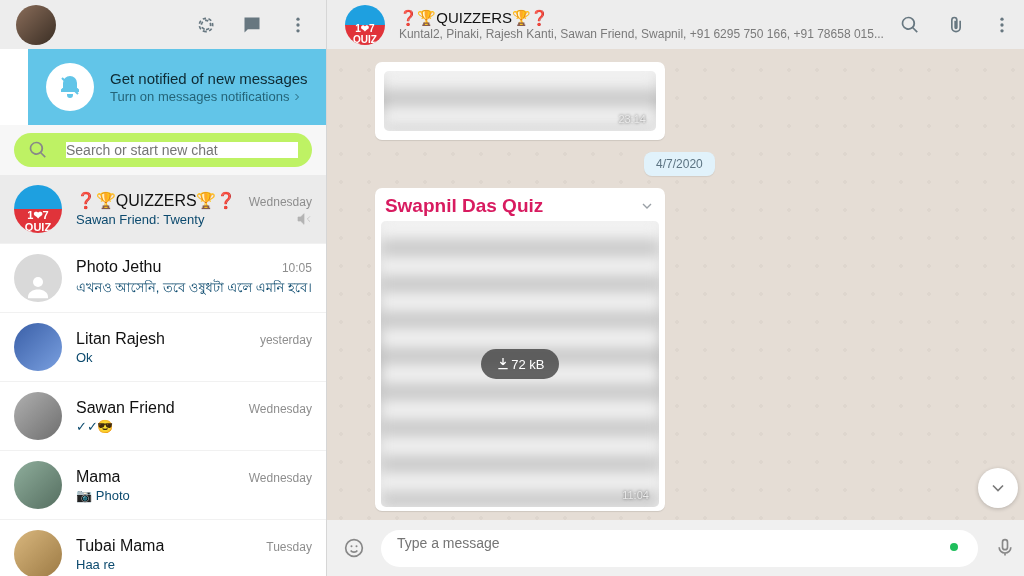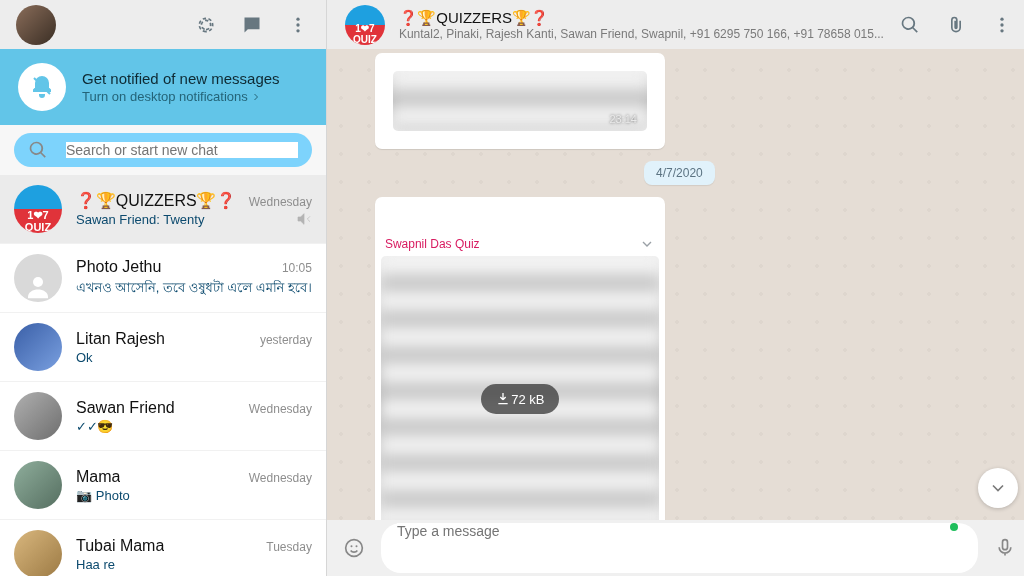--- a/index.html
+++ b/index.html
@@ -3,26 +3,26 @@
 <meta charset="utf-8">
 <style>
 * { margin: 0; padding: 0; box-sizing: border-box; font-family: -apple-system, "Segoe UI", Helvetica, Arial, sans-serif; }
 body { width: 1024px; height: 576px; overflow: hidden; display: flex; background: #ededed; }
 .left { width: 358px; height: 100%; display: flex; flex-direction: column; border-right: 1px solid #d6d6d6; background: #fff; }
 .left-header { height: 49px; background: #ededed; display: flex; align-items: center; padding: 0 16px; justify-content: space-between; }
 .avatar { width: 40px; height: 40px; border-radius: 50%; background: #ccc; overflow: hidden; }
 .avatar.user { background: linear-gradient(135deg,#8a6d5a,#3a2e24); }
 .header-icons { display: flex; gap: 22px; color: #677780; }
 .icon-btn { width: 24px; height: 24px; display:flex; align-items:center; justify-content:center; cursor:pointer; }
-.notif-bar { background: #62c5e8; color: #1f3d47; padding: 14px 18px; display:flex; align-items:center; gap:16px; }
+.notif-bar { background: #62c5e8; color: #1f3d47; padding: 14px 18px; display:flex; align-items:center; gap:16px;margin-left:28px; }
 .notif-circle { width:48px; height:48px; border-radius:50%; background:#fff; display:flex; align-items:center; justify-content:center; color:#62c5e8; }
 .notif-texts .t1 { font-size:15px; color:#0e2a33; }
 .notif-texts .t2 { font-size:13px; color:#246478; margin-top:2px; display:flex; align-items:center; gap:2px;}
 .search-bar { background:#f7f7f7; padding:8px 14px; }
-.search-box { background:#7dd3fc; border-radius:18px; height:34px; display:flex; align-items:center; padding:0 14px; gap:18px; color:#888; }
+.search-box { background:#bef264; border-radius:18px; height:34px; display:flex; align-items:center; padding:0 14px; gap:18px; color:#888; }
 .search-box input { border:none; outline:none; flex:1; font-size:14px; color:#444; }
 .chat-list { flex:1; overflow-y:auto; }
 .chat-item { display:flex; padding:10px 14px; gap:14px; border-bottom:1px solid #f1f1f1; cursor:pointer; align-items:center; position:relative; }
 .chat-item.selected { background:#ebebeb; }
 .chat-avatar { width:48px; height:48px; border-radius:50%; background:#d9d9d9; flex-shrink:0; display:flex; align-items:flex-end; justify-content:center; font-size:10px; font-weight:bold; overflow:hidden;}
 .quiz-av { background: linear-gradient(180deg,#1ea0e0 50%,#e0333a 50%); color:#fff; font-size:11px; line-height:1;}
 .chat-texts { flex:1; min-width:0; }
 .chat-top { display:flex; justify-content:space-between; align-items:baseline; }
 .chat-name { font-size:16px; color:#111; white-space:nowrap; overflow:hidden; text-overflow:ellipsis;}
 .chat-time { font-size:12px; color:#8e8e8e; }
@@ -31,30 +31,30 @@
 .right { flex:1; display:flex; flex-direction:column; background:#e5ddd5; background-image:radial-gradient(rgba(0,0,0,0.03) 8%, transparent 8%); background-size:28px 28px;}
 .right-header { height:49px; background:#ededed; display:flex; align-items:center; padding:0 18px; gap:14px; }
 .rh-avatar { width:40px; height:40px; border-radius:50%; }
 .rh-texts { flex:1; min-width:0;}
 .rh-name { font-size:15px; font-weight:500; color:#111; display:flex; align-items:center; gap:2px;}
 .rh-members { font-size:12px; color:#7a7a7a; white-space:nowrap; overflow:hidden; text-overflow:ellipsis;}
 .rh-icons { display:flex; gap:22px; color:#677780;}
 .messages { flex:1; overflow:hidden; position:relative; padding:0 36px;}
 .date-pill { background:#e1f2fb; color:#5b7382; font-size:12px; padding:5px 12px; border-radius:8px; box-shadow:0 1px 1px rgba(0,0,0,0.08); margin:12px auto; width:fit-content; text-align:center;}
 .msg-bubble { background:#fff; border-radius:7px; box-shadow:0 1px 1px rgba(0,0,0,0.1); padding:5px 6px 4px; width:290px; margin:6px 0 6px 12px; position:relative;}
-.msg-sender { color:#d81b60; font-size:12px; font-weight:400; padding:2px 4px 4px; display:flex; justify-content:space-between; align-items:center;margin-top:32px;}
+.msg-sender { color:#d81b60; font-size:19px; font-weight:700; padding:2px 4px 4px; display:flex; justify-content:space-between; align-items:center;}
 .msg-image-ph { width:100%; height:286px; background:linear-gradient(180deg,#eee,#bbb,#eee); border-radius:5px; position:relative; display:flex; align-items:center; justify-content:center; overflow:hidden;}
 .msg-image-ph.small { height:60px;}
 .blur { filter: blur(7px); position:absolute; inset:0; background:repeating-linear-gradient(180deg,#f3f3f3 0 18px,#c9c9c9 18px 36px);}
 .download-pill { position:relative; background:rgba(60,60,60,0.78); color:#fff; padding:7px 14px; border-radius:20px; font-size:13px; display:flex; align-items:center; }
 .msg-time { position:absolute; right:10px; bottom:6px; color:#e9e9e9; font-size:11px; text-shadow:0 0 3px rgba(0,0,0,0.6);}
 .scroll-fab { position:absolute; right:14px; bottom:12px; width:40px; height:40px; border-radius:50%; background:#fff; box-shadow:0 1px 4px rgba(0,0,0,0.2); display:flex; align-items:center; justify-content:center; color:#7a7a7a;}
 .input-bar { height:56px; background:#f0f0f0; display:flex; align-items:center; padding:0 14px; gap:14px;}
 .emoji-btn,.mic-btn { width:26px; height:26px; color:#888; display:flex; align-items:center; justify-content:center;}
-.msg-input { flex:1; background:#fff; border-radius:20px; height:50px; display:flex; align-items:flex-start; padding:0 16px; color:#999; font-size:14px; position:relative;}
+.msg-input { flex:1; background:#fff; border-radius:20px; height:37px; display:flex; align-items:flex-end; padding:16px 16px; color:#999; font-size:14px; position:relative;}
 .msg-input input { border:none; outline:none; flex:1; font-size:14px; color:#333;}
 .typing-dot { width:8px; height:8px; border-radius:50%; background:#1fbe5c; margin-right:4px;}
 svg { width:20px; height:20px; fill:currentColor;}
 .chevron { width:12px; height:12px; }
 .av-grad1{background:linear-gradient(135deg,#3a5fa7,#7aa0e0);} 
 .av-grad2{background:linear-gradient(135deg,#b0b0b0,#6e6e6e);} 
 .av-grad3{background:linear-gradient(135deg,#8fae9c,#556e60);} 
 .av-grad4{background:linear-gradient(135deg,#d9b77e,#9c7a44);} 
 </style>
 </head>
@@ -86,21 +86,21 @@
 
   <div class="notif-bar">
     <div class="notif-circle">
       <svg viewBox="0 0 24 24" style="width:24px;height:24px">
           <path d="M12 2a6 6 0 0 0-6 6v5l-2 2v1h16v-1l-2-2V8a6 6 0 0 0-6-6zm-2 18a2 2 0 0 0 4 0h-4zM4 3l16 16" stroke="currentColor" stroke-width="2" fill="currentColor"></path>
         </svg>
     </div>
     <div class="notif-texts">
       <div class="t1">Get notified of new messages</div>
       <div class="t2">
-        <span>Turn on desktop notifications</span>
+        <span>Turn on messages notifications</span>
         <svg class="chevron" viewBox="0 0 24 24">
             <path d="M9 6l6 6-6 6" fill="none" stroke="currentColor" stroke-width="2"></path>
           </svg>
       </div>
     </div>
   </div>
 
   <div class="search-bar">
     <div class="search-box">
       <svg viewBox="0 0 24 24">
@@ -214,21 +214,21 @@
           <svg viewBox="0 0 24 24">
             <circle cx="12" cy="5" r="2"></circle>
             <circle cx="12" cy="12" r="2"></circle>
             <circle cx="12" cy="19" r="2"></circle>
           </svg>
         </div>
     </div>
   </div>
 
   <div class="messages">
-    <div class="msg-bubble" style="margin-top:4px;padding:18px">
+    <div class="msg-bubble" style="margin-top:13px;padding:9px">
       <div class="msg-image-ph small">
         <div class="blur"></div>
         <span class="msg-time">23:14</span>
       </div>
     </div>
 
     <div class="date-pill">4/7/2020</div>
 
     <div class="msg-bubble">
       <div class="msg-sender">

